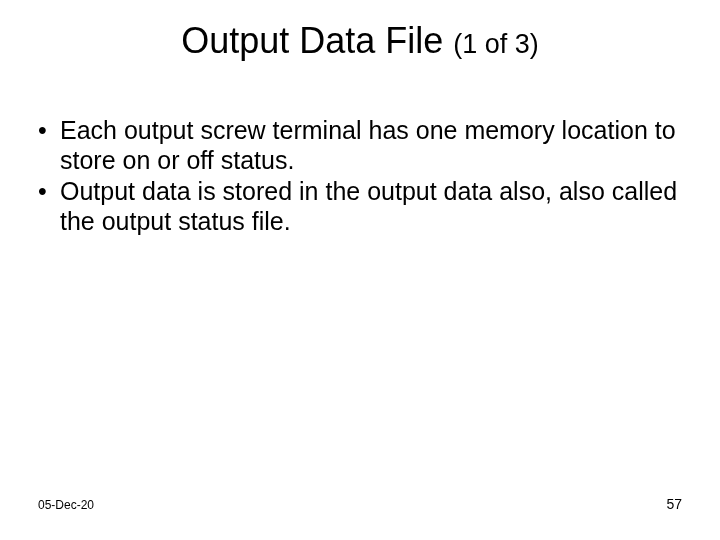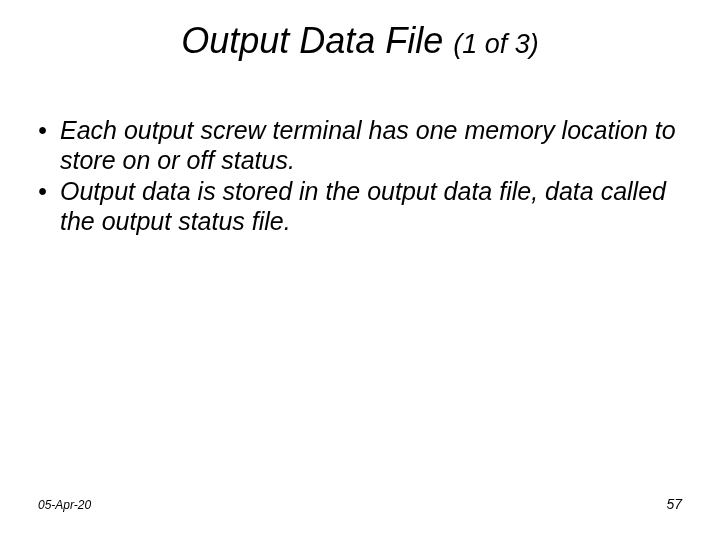--- a/index.html
+++ b/index.html
@@ -10,21 +10,20 @@
     background: #ffffff;
     font-family: Arial, Helvetica, sans-serif;
     color: #000000;
     overflow: hidden;
   }
   .slide {
     position: relative;
     width: 720px;
     height: 540px;
     box-sizing: border-box;
-    font-style: italic;
   }
   .title {
     position: absolute;
     top: 20px;
     left: 0;
     right: 0;
     text-align: center;
     font-size: 36px;
     font-weight: 400;
   }
@@ -74,20 +73,20 @@
     <span class="part">(1 of 3)</span>
   </div>
 
   <div class="body">
     <div class="bullet">
       <div class="dot">•</div>
       <div class="text">Each output screw terminal has one memory location to store on or off status.</div>
     </div>
     <div class="bullet">
       <div class="dot">•</div>
-      <div class="text">Output data is stored in the output data file, data called the output status file.</div>
+      <div class="text">Output data is stored in the output data also, also called the output status file.</div>
     </div>
   </div>
 
-  <div class="footer-left">05-Apr-20</div>
+  <div class="footer-left">05-Dec-20</div>
   <div class="footer-right">57</div>
 
 </div>
 
 </body></html>

